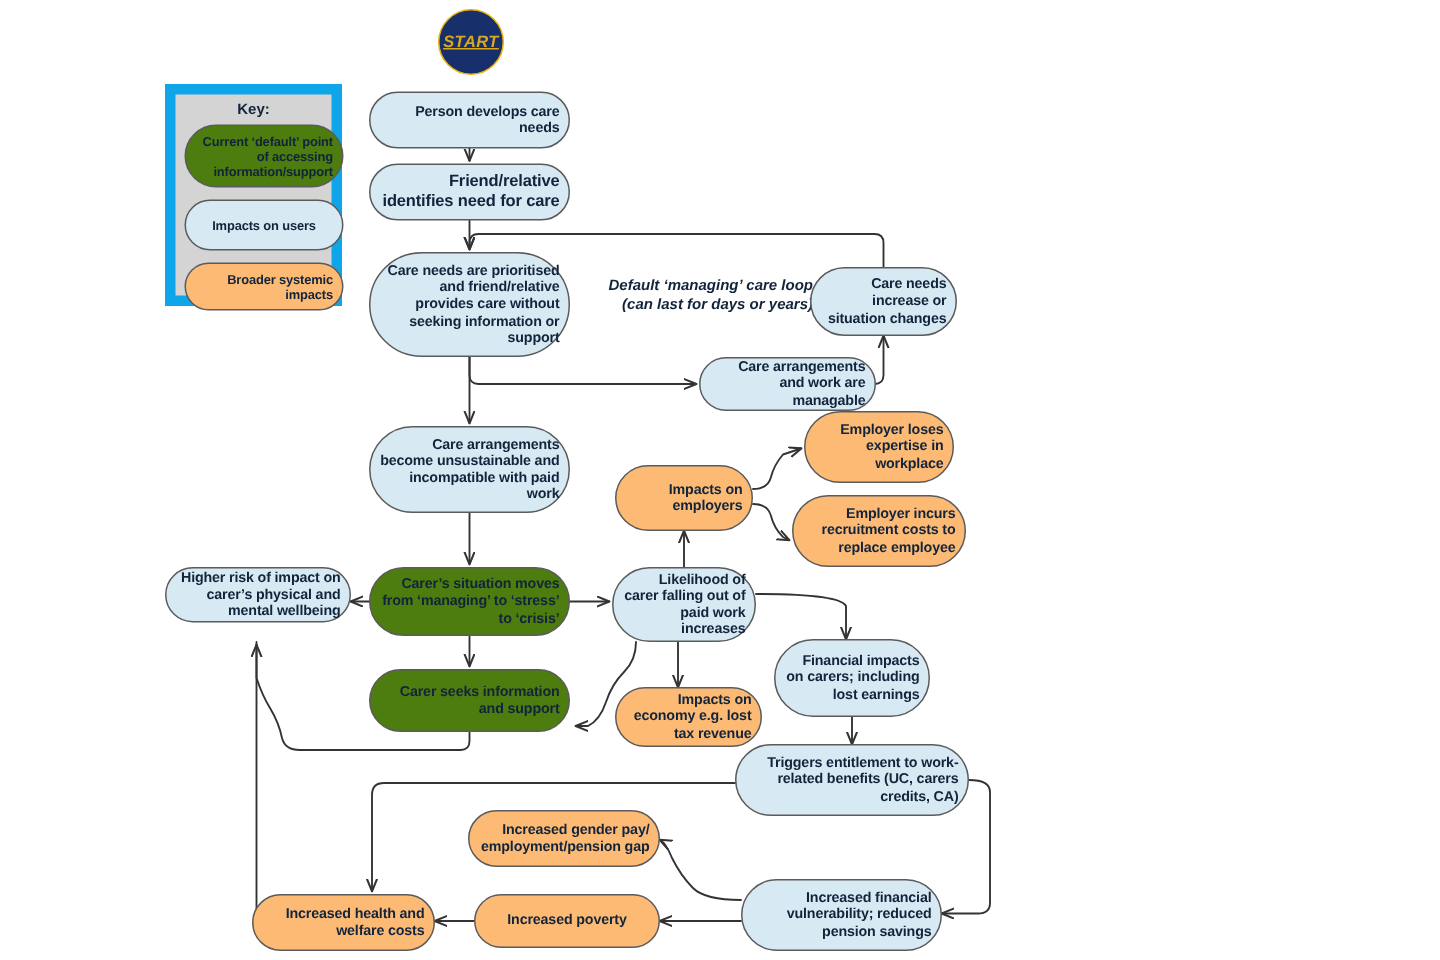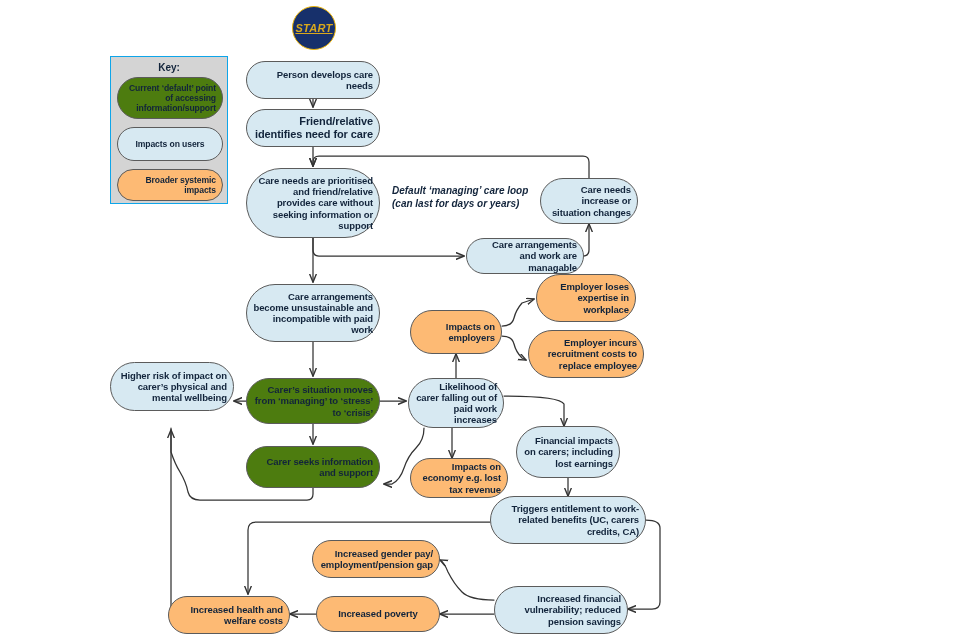--- a/index.html
+++ b/index.html
@@ -41,34 +41,34 @@
     color:#d9a81c;
     font-weight:bold;
     font-size:11px;
     text-decoration:underline;
     letter-spacing:0.3px;
   }
 
   .keybox{
     position:absolute;
     background:#d4d4d4;
-    border:1px solid #0ea5e9;
+    border:7px solid #0ea5e9;
     box-sizing:border-box;
   }
   .keytitle{
     position:absolute;
     width:100%;
     text-align:center;
     font-weight:bold;
     font-size:10px;
     color:#12243b;
   }
   .loop-label{
     position:absolute;
-    text-align:left;
+    text-align:right;
     font-style:italic;
     font-weight:bold;
     font-size:10px;
     color:#12243b;
     line-height:1.3;
   }
 </style>
 </head>
 <body>
 
@@ -159,21 +159,21 @@
   <div class="node blue" style="left:466px;top:238px;width:118px;height:36px;font-size:9.5px;">Care arrangements and work are managable</div>
 
   <div class="node blue" style="left:246px;top:284px;width:134px;height:58px;font-size:9.5px;">Care arrangements become unsustainable and incompatible with paid work</div>
 
   <div class="node orange" style="left:536px;top:274px;width:100px;height:48px;font-size:9.5px;">Employer loses expertise in workplace</div>
 
   <div class="node orange" style="left:410px;top:310px;width:92px;height:44px;font-size:9.5px;">Impacts on employers</div>
 
   <div class="node orange" style="left:528px;top:330px;width:116px;height:48px;font-size:9.5px;">Employer incurs recruitment costs to replace employee</div>
 
-  <div class="node blue" style="left:110px;top:362px;width:124px;height:49px;font-size:9.5px;">Higher risk of impact on carer’s physical and mental wellbeing</div>
+  <div class="node blue" style="left:110px;top:378px;width:124px;height:37px;font-size:9.5px;">Higher risk of impact on carer’s physical and mental wellbeing</div>
 
   <div class="node pink" style="left:246px;top:378px;width:134px;height:46px;font-size:9.5px;">Carer’s situation moves from ‘managing’ to ‘stress’ to ‘crisis’</div>
 
   <div class="node blue" style="left:408px;top:378px;width:96px;height:50px;font-size:9.5px;">Likelihood of carer falling out of paid work increases</div>
 
   <div class="node pink" style="left:246px;top:446px;width:134px;height:42px;font-size:9.5px;">Carer seeks information and support</div>
 
   <div class="node orange" style="left:410px;top:458px;width:98px;height:40px;font-size:9.5px;">Impacts on economy e.g. lost tax revenue</div>
 
   <div class="node blue" style="left:516px;top:426px;width:104px;height:52px;font-size:9.5px;">Financial impacts on carers; including lost earnings</div>

